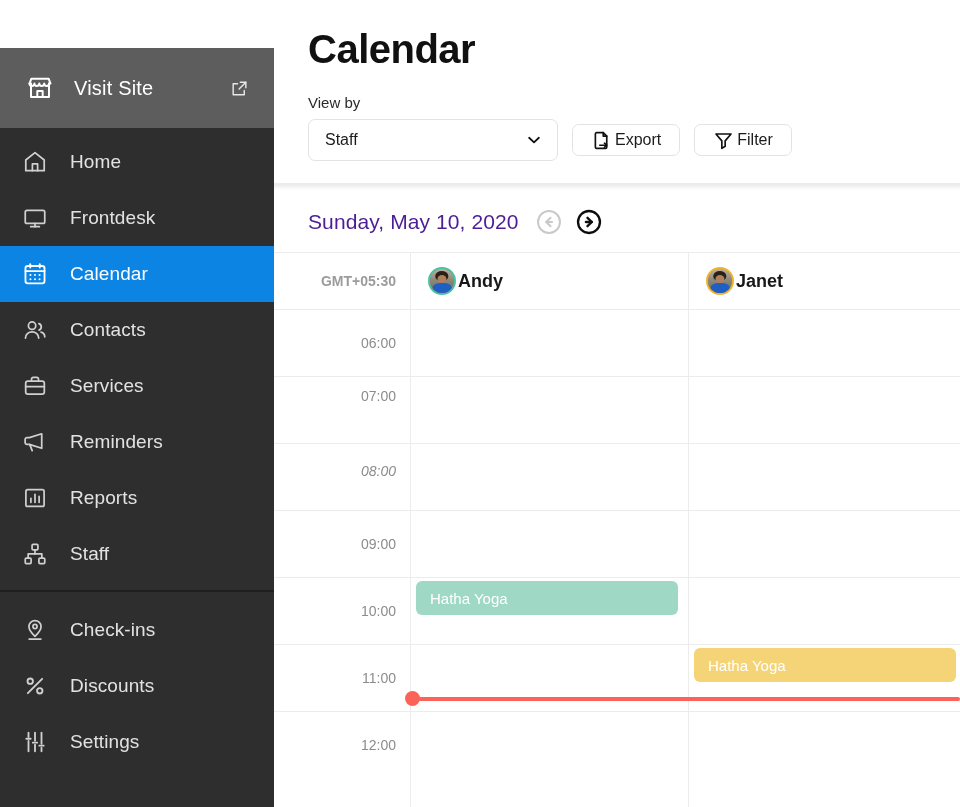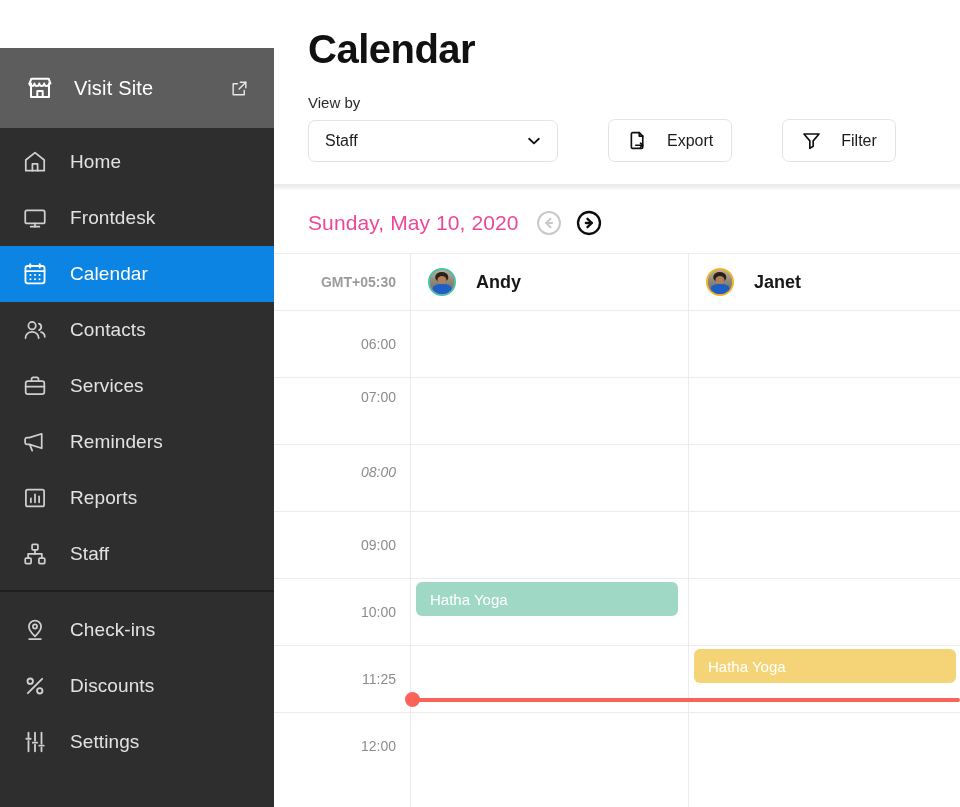--- a/index.html
+++ b/index.html
@@ -76,38 +76,38 @@
   }
   .toolbar { display: flex; align-items: center; gap: 14px; padding-bottom: 22px; }
   .select-box {
     width: 250px; height: 42px;
     border: 1px solid #e3e3e3; border-radius: 7px; background: #fff;
     display: flex; align-items: center; justify-content: space-between;
     padding: 0 14px 0 16px; cursor: pointer;
   }
   .select-box .sel-val { font-size: 16px; color: #1b1b1b; }
   .btn {
-    height: 43px; border: 1px solid #e3e3e3; border-radius: 7px; background:#fff;
-    display: flex; align-items: center; gap: 19px;
-    padding: 0 18px; cursor: pointer; margin-left: 36px;
+    height: 32px; border: 1px solid #e3e3e3; border-radius: 7px; background:#fff;
+    display: flex; align-items: center; gap: 3px;
+    padding: 0 18px; cursor: pointer;
   }
   .btn .btn-label { font-size: 16px; color: #1b1b1b; }
 
   .header-shadow {
     height: 7px; flex: 0 0 7px;
     background: linear-gradient(to bottom, rgba(0,0,0,.085), rgba(0,0,0,0));
     border-top: 1px solid #ececec;
   }
 
   
   .date-bar {
     display: flex; align-items: center; gap: 16px;
     padding: 18px 0 16px 34px; background: #fff;
   }
-  .date-text { font-size: 21px; color: #ec4899; letter-spacing: .1px; }
+  .date-text { font-size: 21px; color: #4c1d95; letter-spacing: .1px; }
   .navbtns { display: flex; align-items: center; gap: 12px; }
   .circ-btn { width: 28px; height: 28px; cursor: pointer; }
 
   
   .cal {
     flex: 1 1 auto; position: relative; overflow: hidden;
     border-top: 1px solid #ececec;
   }
   .cal-inner { position: relative; width: 100%; height: 100%; }
 
@@ -120,21 +120,21 @@
     position: absolute; top: 0; left: 0; right: 0; height: 56px; font-weight: bold;
   }
   .tz-label {
     position: absolute; left: 0; top: 0; width: 136px; height: 56px;
     display: flex; align-items: center; justify-content: flex-end;
     padding-right: 14px;
     font-size: 14px; color: #9b9b9b;
   }
   .staff-head {
     position: absolute; top: 0; height: 56px;
-    display: flex; align-items: center; padding-left: 18px; gap: 20px;
+    display: flex; align-items: center; padding-left: 18px; gap: 2px;
   }
   .avatar {
     width: 28px; height: 28px; border-radius: 50%;
     border: 2px solid #4cc0a5; position: relative; overflow: hidden;
     background: #9a9383; flex: 0 0 28px;
   }
   .avatar.ring-yellow { border-color: #f2b32c; }
   .avatar .av-bg { position:absolute; inset:0;
     background: linear-gradient(180deg,#b9b2a0 0%,#8e8a7a 45%,#6d6a5c 100%); }
   .avatar .av-hair { position:absolute; left:50%; top:10%; width:56%; height:42%;
@@ -436,21 +436,21 @@
         <div class="row-line" style="top:458px;"></div>
 
         <div class="col-divider" style="left:136px;"></div>
         <div class="col-divider" style="left:414px;"></div>
 
         <div class="time-label" style="top:56px;  height:67px;">06:00</div>
         <div class="time-label" style="top:109px; height:67px;">07:00</div>
         <div class="time-label" style="top:184px; height:67px;font-style:italic;">08:00</div>
         <div class="time-label" style="top:257px; height:67px;">09:00</div>
         <div class="time-label" style="top:324px; height:67px;">10:00</div>
-        <div class="time-label" style="top:391px; height:67px;">11:25</div>
+        <div class="time-label" style="top:391px; height:67px;">11:00</div>
         <div class="time-label" style="top:458px; height:67px;">12:00</div>
 
         <div class="event" style="left:142px; top:328px; width:262px; height:34px; background:#a0d8c6;">Hatha Yoga</div>
 
         <div class="event" style="left:420px; top:395px; width:262px; height:34px; background:#f5d478;">Hatha Yoga</div>
 
         <div class="nowline" style="left:136px; right:0; top:444px;"></div>
         <div class="nowdot" style="left:131px; top:438px;"></div>
 
       </div>

